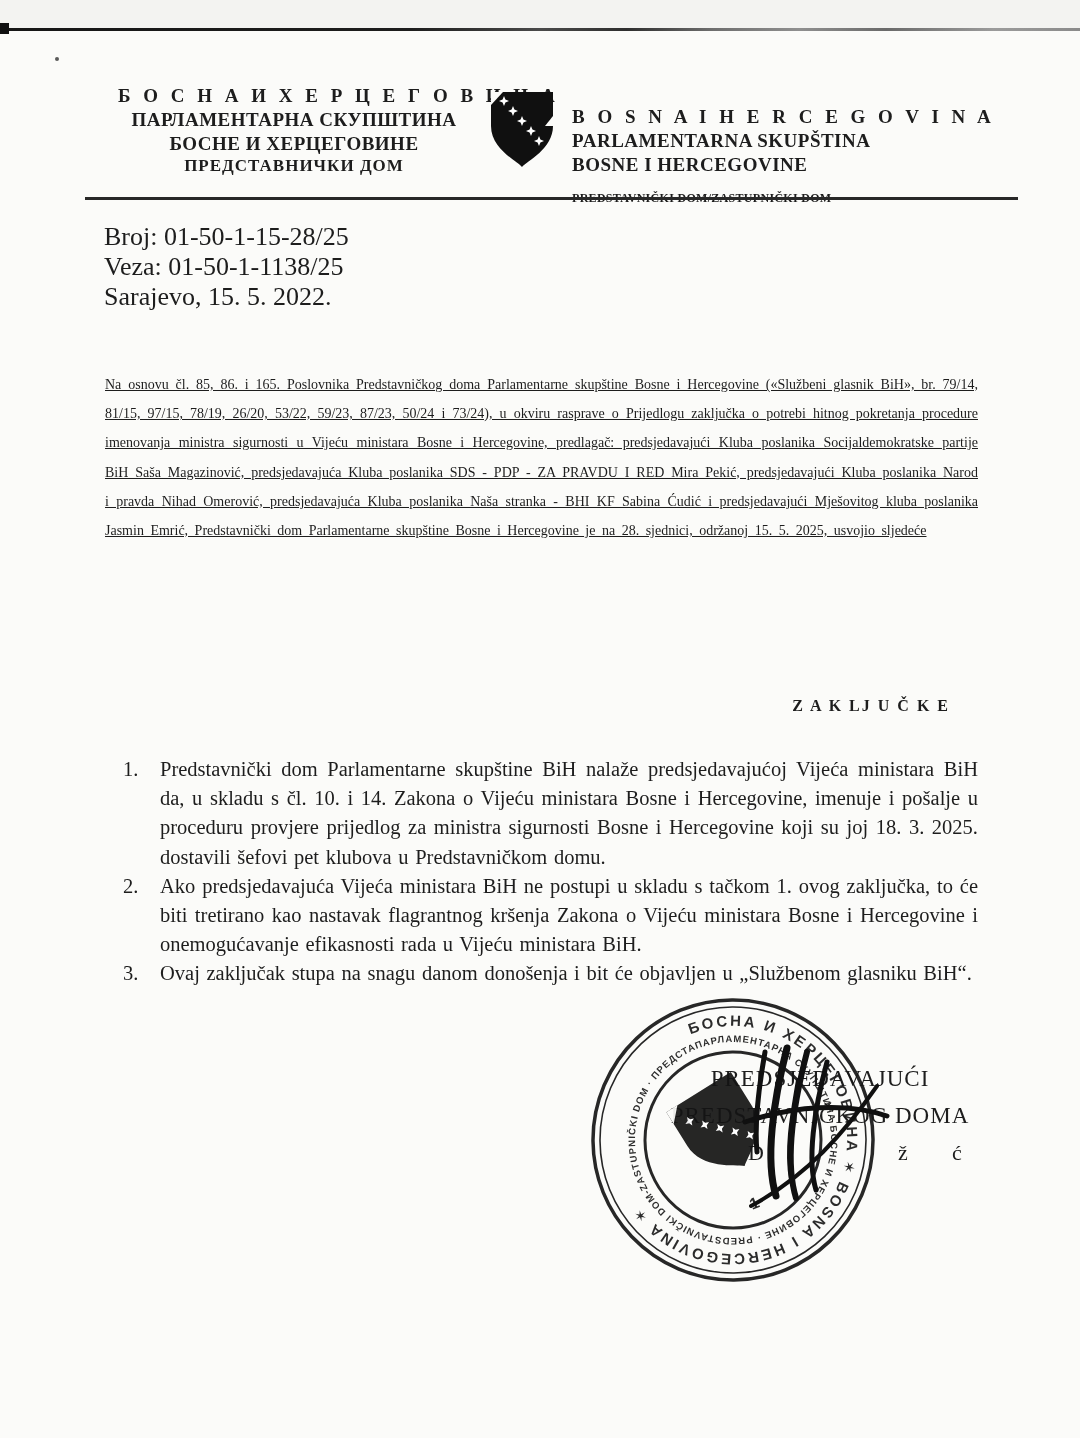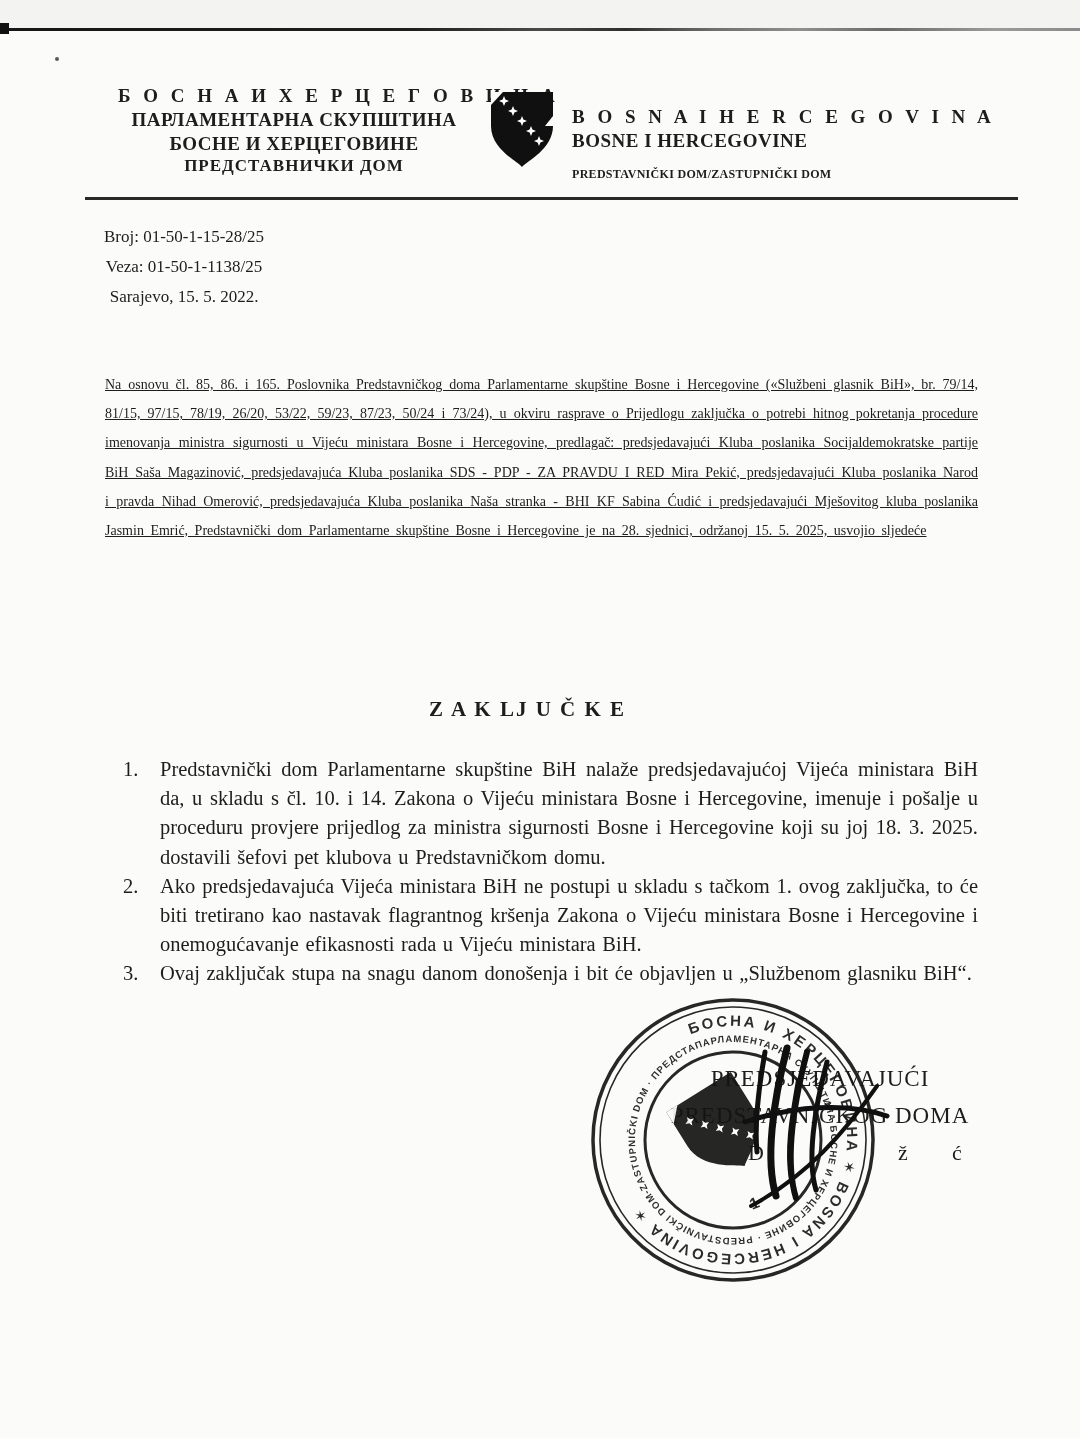--- a/index.html
+++ b/index.html
@@ -18,27 +18,27 @@
 
   .hdr-left{position:absolute;top:84px;left:118px;width:352px;text-align:center;font-weight:bold;}
   .hdr-right{position:absolute;top:84px;left:572px;width:424px;font-weight:bold;margin-top:21px;}
   .hdr-l1{font-size:19px;letter-spacing:4px;line-height:24px;white-space:nowrap;}
   .hdr-l2{font-size:19px;letter-spacing:0.5px;line-height:24px;white-space:nowrap;}
   .hdr-l4{font-size:17px;letter-spacing:1px;white-space:nowrap;}
   .hdr-r4{font-size:12px;letter-spacing:0.3px;margin-top:14px;white-space:nowrap;}
   .emblem{position:absolute;top:86px;left:487px;}
   .rule{position:absolute;top:197px;left:85px;width:933px;height:3px;background:#282828;}
 
-  .refs{position:absolute;top:222px;left:104px;font-size:17px;line-height:30px;text-align:center;}
+  .refs{position:absolute;top:222px;left:104px;font-size:26px;line-height:30px;}
 
   .intro{position:absolute;top:370px;left:105px;width:873px;
     font-size:14px;line-height:29.2px;text-align:justify;word-spacing:3px;text-decoration:underline;}
 
-  .heading{position:absolute;top:697px;left:105px;width:845px;text-align:center;
-    font-weight:bold;font-size:21px;letter-spacing:2px;white-space:nowrap;}
+  .heading{position:absolute;top:697px;left:105px;width:845px;text-align:right;
+    font-weight:bold;font-size:16px;letter-spacing:2px;white-space:nowrap;}
 
   .list{position:absolute;top:755px;left:105px;width:873px;font-size:20.5px;line-height:29.2px;}
   .item{position:relative;padding-left:55px;text-align:justify;word-spacing:1.5px;}
   .item .num{position:absolute;left:18px;top:0;}
 
   .sig{position:absolute;top:1060px;left:630px;width:380px;text-align:center;
     font-size:23px;line-height:37px;letter-spacing:1px;}
   .sig-name{position:relative;height:37px;font-size:22px;}
   .sig-name .frag{position:absolute;top:0;}
   .frag-0{left:118px;} .frag-1{left:268px;} .frag-2{left:322px;}
@@ -71,20 +71,21 @@
       <polygon points="26,20 27.4,23.6 31,25 27.4,26.4 26,30 24.6,26.4 21,25 24.6,23.6"></polygon>
       <polygon points="35,30 36.4,33.6 40,35 36.4,36.4 35,40 33.6,36.4 30,35 33.6,33.6"></polygon>
       <polygon points="44,40 45.4,43.6 49,45 45.4,46.4 44,50 42.6,46.4 39,45 42.6,43.6"></polygon>
       <polygon points="52,50 53.4,53.6 57,55 53.4,56.4 52,60 50.6,56.4 47,55 50.6,53.6"></polygon>
     </g>
     <polygon points="66,40 66,30 58,40" fill="#fbfbf9"></polygon>
   </svg>
 
   <div class="hdr-right">
     <div class="hdr-l1">B O S N A  I  H E R C E G O V I N A</div>
+    <div class="hdr-l2">PARLAMENTARNA SKUPŠTINA</div>
     <div class="hdr-l2">BOSNE I HERCEGOVINE</div>
     <div class="hdr-r4">PREDSTAVNIČKI DOM/ZASTUPNIČKI DOM</div>
   </div>
 
   <div class="rule"></div>
 
   <div class="refs">
     <div>Broj: 01-50-1-15-28/25</div>
     <div>Veza: 01-50-1-1138/25</div>
     <div>Sarajevo, 15. 5. 2022.</div>

